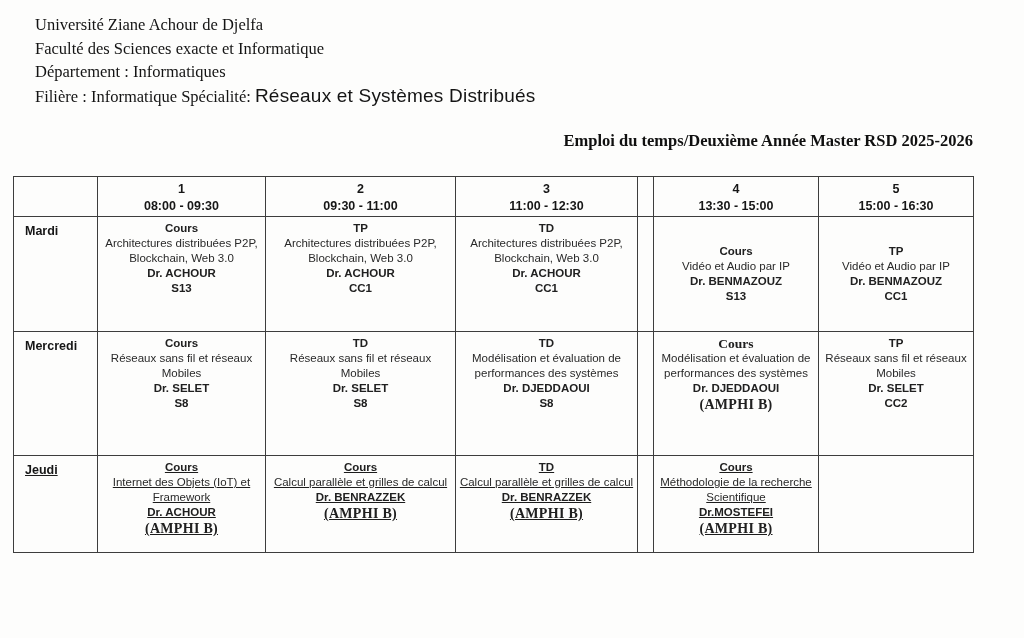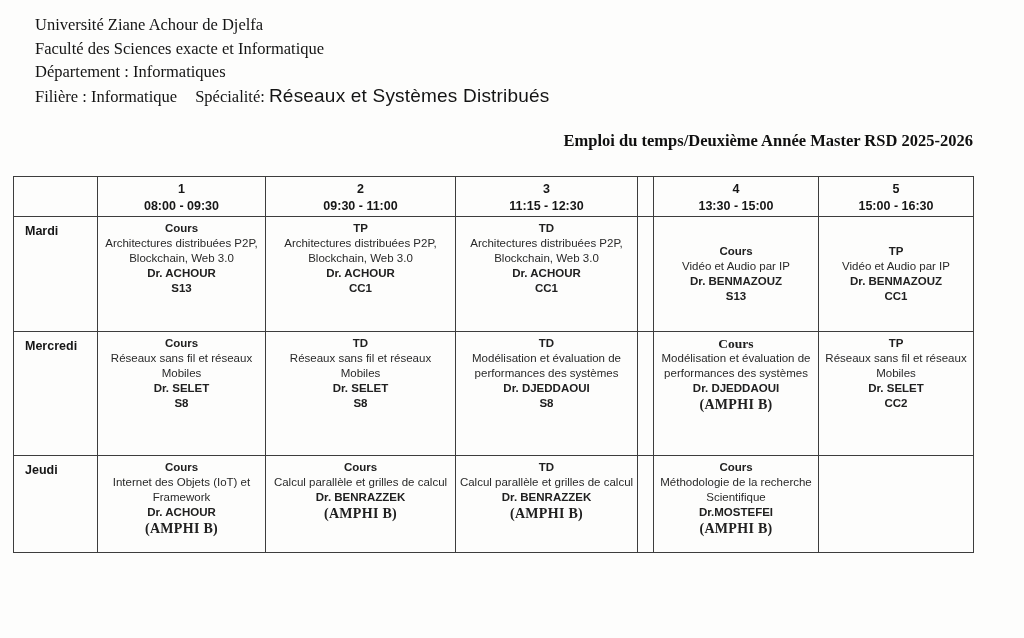--- a/index.html
+++ b/index.html
@@ -13,21 +13,21 @@
   }
   .page { position:relative; width:1024px; height:638px;padding-left:47px; }
 
   
   .doc-header {
     position:absolute; left:35px; top:13px;
     font-family:"Liberation Serif", serif;
     font-size:16.5px; line-height:23.5px; color:#141414;
     white-space:nowrap;
   }
-  .spec-label { margin-left:14px; }
+  .spec-label { margin-left:0; }
   .spec-value {
     font-family:"Liberation Sans", sans-serif;
     font-size:19px; letter-spacing:0.2px;
   }
 
   
   .doc-title {
     position:absolute; left:13px; top:131px; width:960px;
     margin:0; text-align:right;
     font-family:"Liberation Serif", serif;
@@ -44,21 +44,21 @@
   }
   thead tr { height:40px; }
   thead th { font-size:12.5px; font-weight:bold; text-align:center; color:#161616; }
   thead th .th-num  { line-height:17px; padding-top:2px; }
   thead th .th-time { line-height:17px; }
 
   tbody td { vertical-align:top; }
   tbody td.v-center { vertical-align:middle; }
   tbody tr.row-0 { height:115px; }
   tbody tr.row-1 { height:124px; }
-  tbody tr.row-2 { height:97px; }
+  tbody tr.row-2 { height:97px;text-decoration:underline; }
 
   .day-cell {
     font-weight:bold; font-size:12.5px; color:#161616;
     padding:7px 2px 0 11px !important;
   }
   .cell {
     padding:4px 3px; text-align:center;
     font-size:11.5px; line-height:15px; color:#202020;
   }
   .line.type    { font-weight:bold; }
@@ -109,21 +109,21 @@
       <th>
             <div class="th-num">1</div>
             <div class="th-time">08:00 - 09:30</div>
           </th>
           <th>
             <div class="th-num">2</div>
             <div class="th-time">09:30 - 11:00</div>
           </th>
           <th>
             <div class="th-num">3</div>
-            <div class="th-time">11:15 - 12:30</div>
+            <div class="th-time">11:00 - 12:30</div>
           </th>
           <th class="gap-cell"></th>
           <th>
             <div class="th-num">4</div>
             <div class="th-time">13:30 - 15:00</div>
           </th>
           <th>
             <div class="th-num">5</div>
             <div class="th-time">15:00 - 16:30</div>
           </th>

